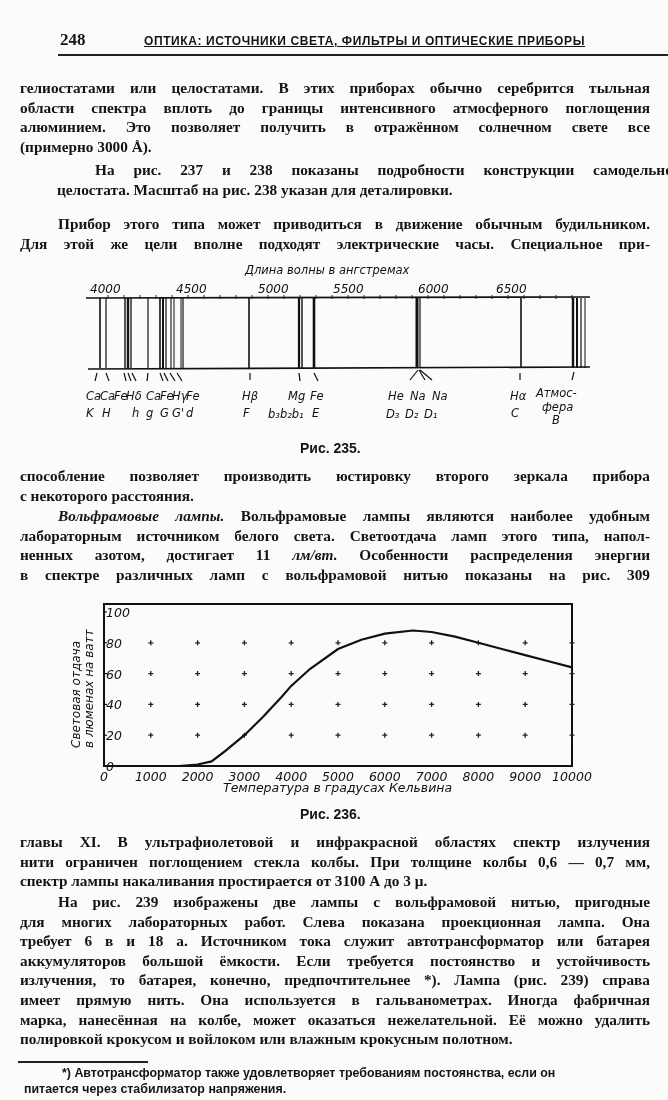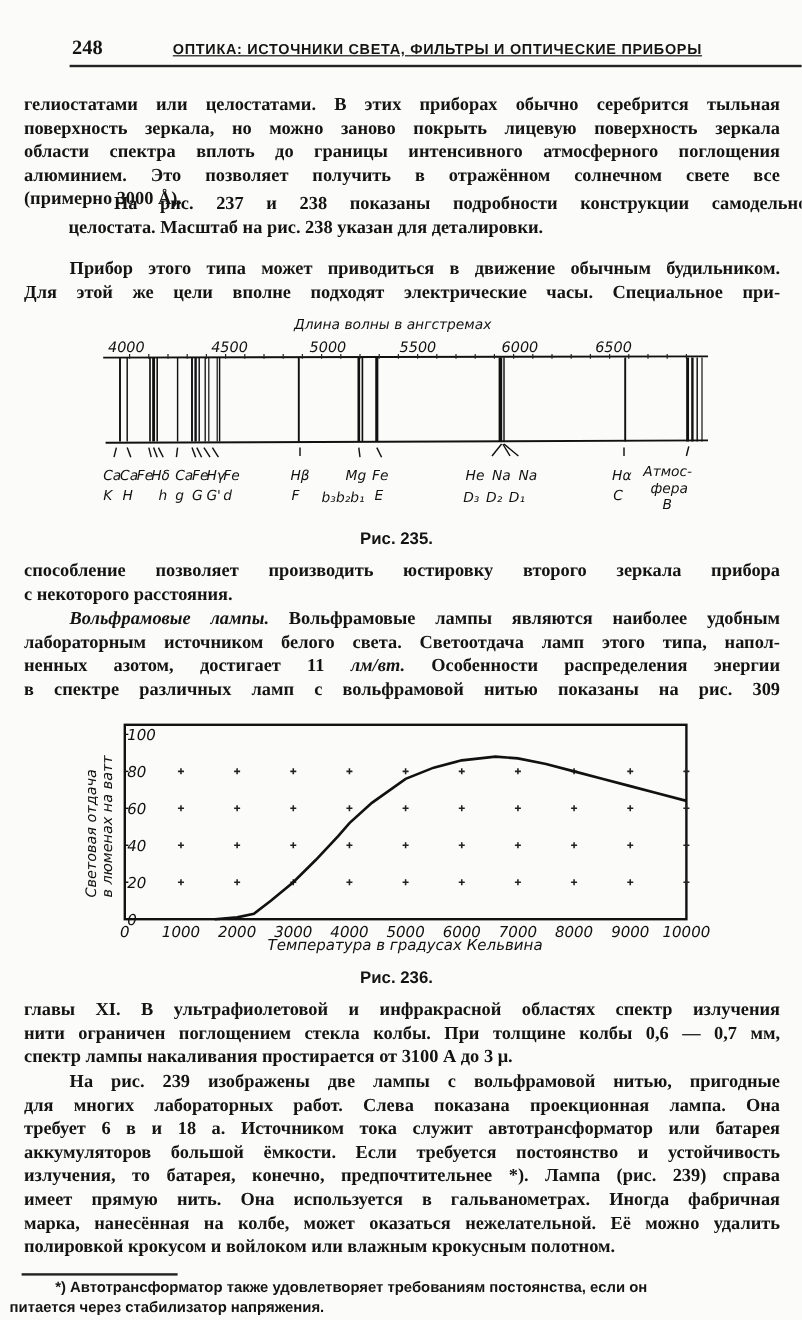--- a/index.html
+++ b/index.html
@@ -9,37 +9,36 @@
   .header { left:18px; top:24px; width:632px; height:30px;margin-left:40px; }
   .pagenum { position:absolute; left:2px; top:6px; font-size:17px; font-weight:bold; }
   .running { position:absolute; left:86px; top:10px; font-size:12px; font-weight:bold; letter-spacing:0.6px; font-family:"Liberation Sans", sans-serif;text-decoration:underline; }
   .hrule { position:absolute; left:0; top:30px; width:632px; height:2px; background:#222; }
   .para { position:absolute; left:20px; width:630px; font-size:15.3px; line-height:19.6px; text-align:justify; font-weight:bold; }
   .para .line { display:block; white-space:nowrap; text-align-last:justify; text-align:justify; }
   .para .line.last { text-align-last:left; }
   .indent { padding-left:38px; }
   .caption { position:absolute; font-size:14px; font-weight:bold; font-family:"Liberation Sans", sans-serif; }
   .foot-rule { position:absolute; left:18px; top:1061px; width:130px; height:2px; background:#222; }
-  .footnote { position:absolute; left:8px; top:1065px; width:630px; font-size:12.4px; line-height:16px; font-weight:bold; font-family:"Liberation Sans", sans-serif; }
+  .footnote { position:absolute; left:24px; top:1065px; width:630px; font-size:12.4px; line-height:16px; font-weight:bold; font-family:"Liberation Sans", sans-serif; }
   .footnote .line { display:block; white-space:nowrap; }
   svg text { font-family:"DejaVu Sans", sans-serif; font-style:italic; fill:#111; }
   i.it { font-style:italic; }
 </style>
 </head>
 <body>
 
 <div class="abs header">
   <span class="pagenum">248</span>
   <span class="running">ОПТИКА: ИСТОЧНИКИ СВЕТА, ФИЛЬТРЫ И ОПТИЧЕСКИЕ ПРИБОРЫ</span>
   <div class="hrule"></div>
 </div>
 
 <div class="para" style="top:78px;">
   <span class="line">гелиостатами или целостатами. В этих приборах обычно серебрится тыльная</span>
-  <span class="line">поверхность зеркала, но можно заново покрыть лицевую поверхность зеркала</span>
   <span class="line">области спектра вплоть до границы интенсивного атмосферного поглощения</span>
   <span class="line">алюминием. Это позволяет получить в отражённом солнечном свете все</span>
   <span class="line last">(примерно 3000 Å).</span>
 </div>
 
 <div class="para" style="top:160px;margin-left:37px;">
   <span class="line indent">На рис. 237 и 238 показаны подробности конструкции самодельного</span>
   <span class="line last">целостата. Масштаб на рис. 238 указан для деталировки.</span>
 </div>
 

